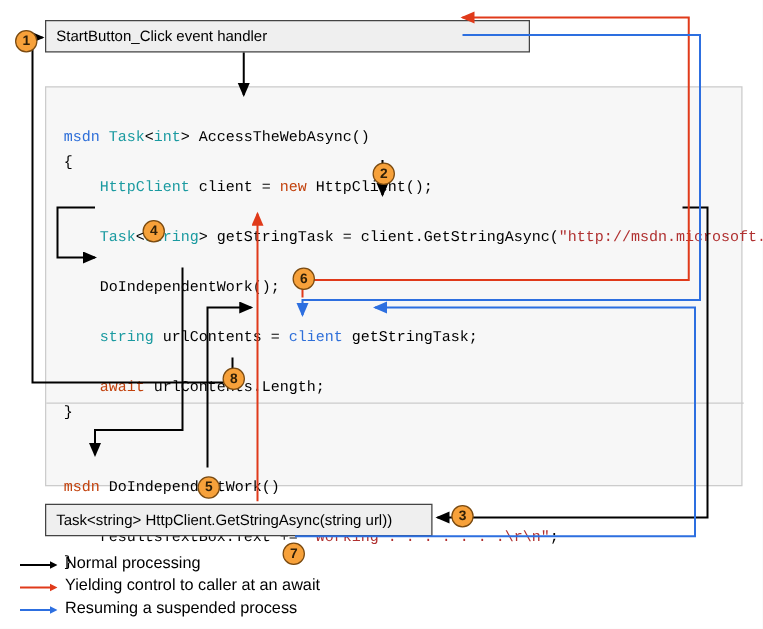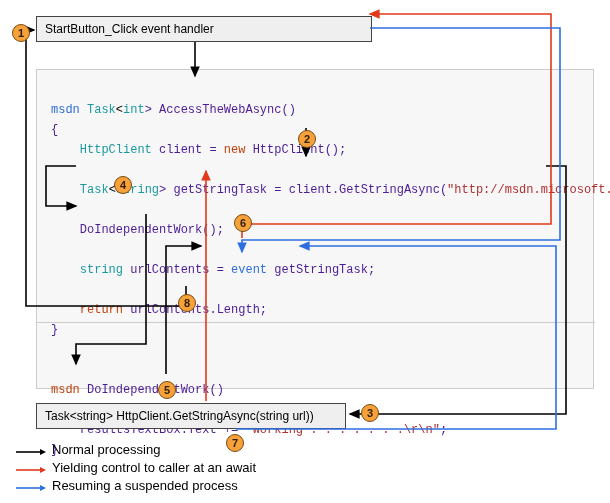--- a/index.html
+++ b/index.html
@@ -26,21 +26,21 @@
     font-family: Consolas, "Courier New", monospace;
     font-size: 12px;
     line-height: 20px;
     padding: 10px 14px;
     white-space: pre;
   }
   .kw-async, .kw-await { color: #2e6fd9; }
   .kw-type { color: #1a9aa0; }
   .kw-new, .kw-return, .kw-void { color: #c2410c; }
   .str { color: #b03030; }
-  .txt { color: #4c1d95; }
+  .txt { color: #000000; }
   .hr-line { position:absolute; height:1px; background:#ccc; }
   .step {
     position: absolute;
     width: 18px; height: 18px;
     border-radius: 50%;
     background: #f7a13a;
     border: 1px solid #7a4a10;
     color: #302008;
     font-size: 11px;
     font-weight: 600;
@@ -49,36 +49,36 @@
   }
   svg.lines { position: absolute; left:0; top:0; pointer-events: none; }
   .legend { position: absolute; left: 10px; font-size: 13px; display:flex; align-items:flex-end; gap:6px; }
   .legend-arrow { width: 30px; height: 10px; }
 </style>
 </head>
 <body>
 
 <div class="wrap">
 
-  <div class="box" style="left:30px; top:10px; width:336px;">
+  <div class="box" style="left:30px; top:10px; width:388px;">
     <span>StartButton_Click event handler</span>
   </div>
 
   <div class="codebox" style="left:30px; top:63px; width:558px; height:320px;">
 <span><span class="kw-async">msdn</span> <span class="kw-type">Task</span>&lt;<span class="kw-type">int</span><span class="txt">&gt; AccessTheWebAsync()</span></span>
 <span class="txt">{</span>
     <span class="kw-type">HttpClient</span><span class="txt"> client = </span><span class="kw-new">new</span><span class="txt"> HttpClient();</span>
 
     <span class="kw-type">Task</span>&lt;<span class="kw-type">string</span><span class="txt">&gt; getStringTask = client.GetStringAsync(</span><span class="str">"http://msdn.microsoft.com"</span>
 
     <span class="txt">DoIndependentWork();</span>
 
-    <span class="kw-type">string</span><span class="txt"> urlContents = </span><span class="kw-await">event</span><span class="txt"> getStringTask;</span>
+    <span class="kw-type">string</span><span class="txt"> urlContents = </span><span class="kw-await">client</span><span class="txt"> getStringTask;</span>
 
-    <span class="kw-return">return</span><span class="txt"> urlContents.Length;</span>
+    <span class="kw-return">await</span><span class="txt"> urlContents.Length;</span>
 <span class="txt">}</span>
 <div class="hr-line" style="left:0; top:252px; width:558px;"></div>
 
 <span class="kw-void">msdn</span><span class="txt"> DoIndependentWork()</span>
 <span class="txt">{</span>
     <span class="txt">resultsTextBox.Text += </span><span class="str">"Working . . . . . . .\r\n"</span><span class="txt">;</span>
 <span class="txt">}</span>
   </div>
 
   <div class="box" style="left:30px; top:397px; width:310px;">

